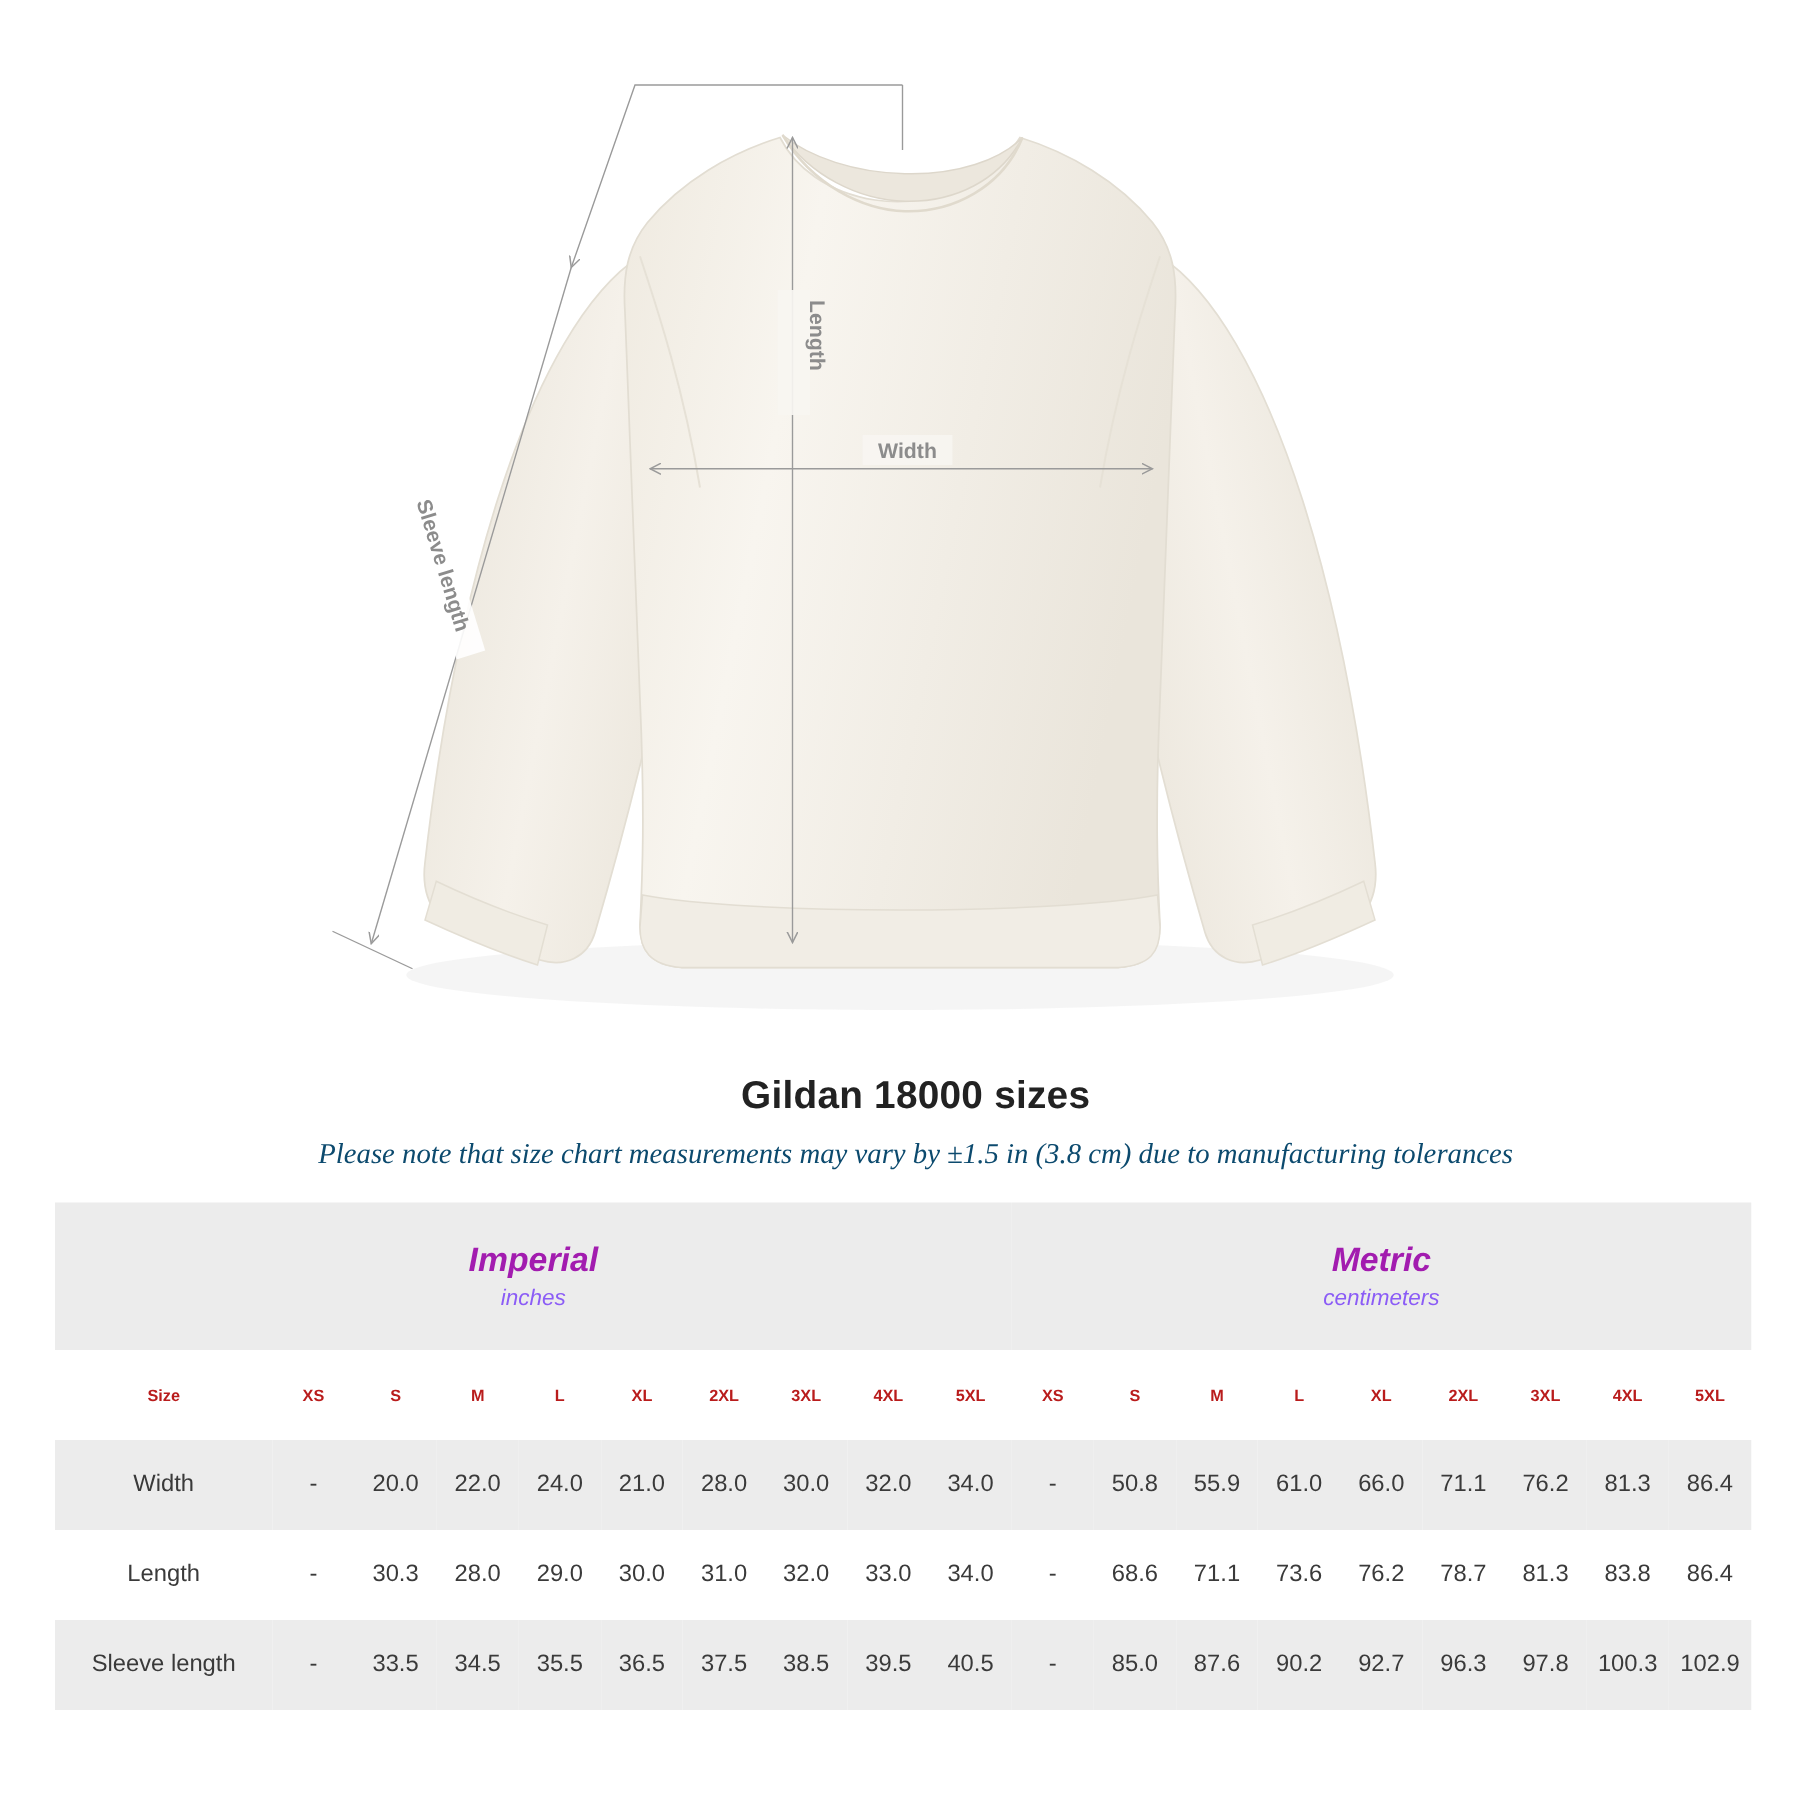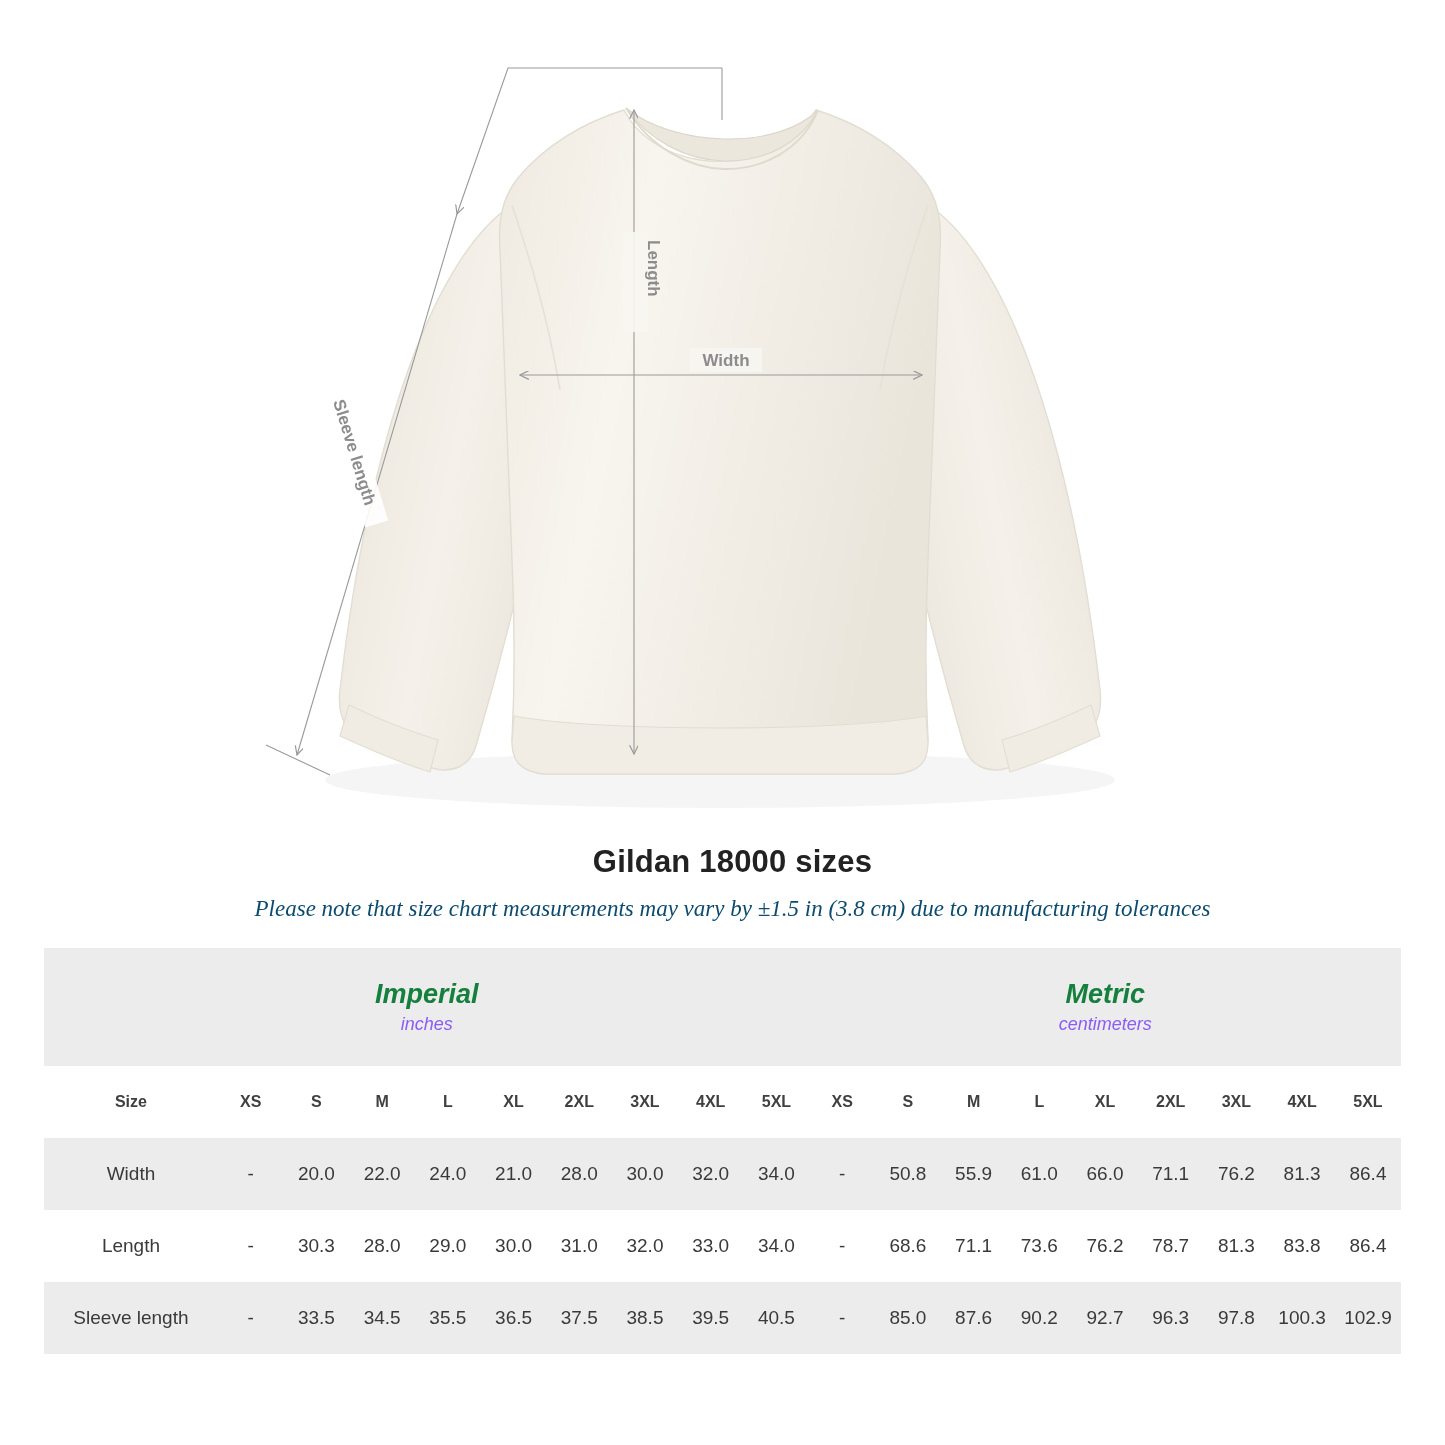--- a/index.html
+++ b/index.html
@@ -28,21 +28,21 @@
   }
   .illustration svg {
     position: absolute;
     left: 0;
     top: 0;
   }
 
   
   .title-block {
     text-align: center;
-    margin-top: 4px;
+    margin-top: 18px;
     padding-left: 20px;
   }
   .chart-title {
     font-size: 31px;
     font-weight: bold;
     color: #222222;
     letter-spacing: 0.2px;
   }
   .chart-note {
     margin-top: 16px;
@@ -72,34 +72,34 @@
     vertical-align: middle;
   }
   .unitband {
     background: #ececec;
     height: 118px;
   }
   .unitband .unit-name {
     font-size: 27px;
     font-style: italic;
     font-weight: bold;
-    color: #15803d;
+    color: #a21caf;
     line-height: 1.15;
   }
   .unitband .unit-sub {
     font-size: 18px;
     font-style: italic;
     color: #8b5cf6;
     padding-top: 4px;
   }
   tr.row-head td {
     background: #ffffff;
     font-weight: bold;
-    font-size: 16px;
-    color: #404040;
+    font-size: 13px;
+    color: #b91c1c;
     margin-top: 23px;
   }
   tr.row-head td.rowlabel {
     font-weight: bold;
   }
   tr.shaded td {
     background: #ececec;
   }
   tr.plain td {
     background: #ffffff;

